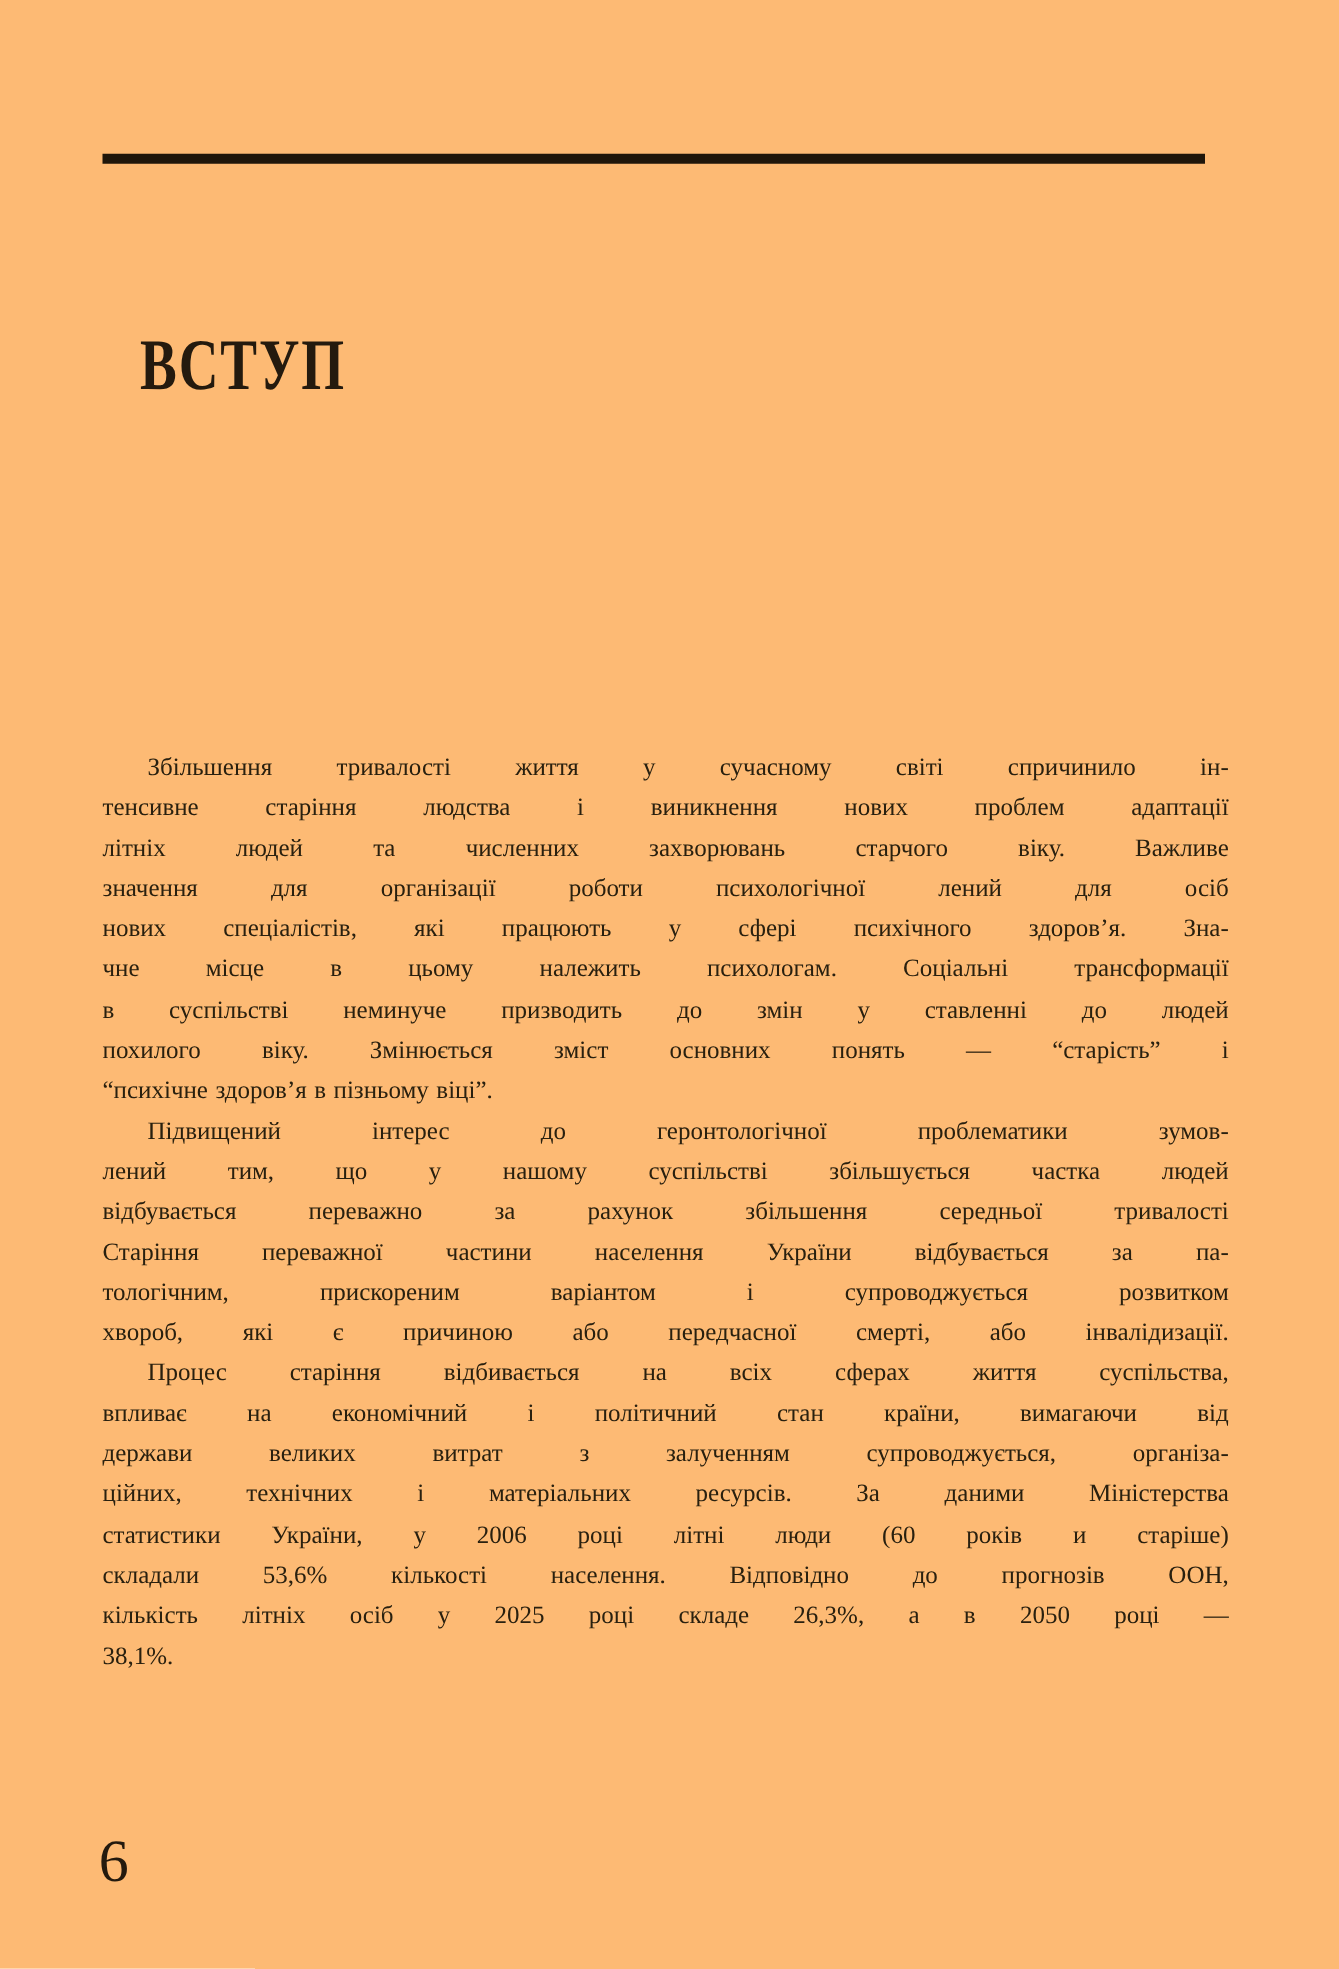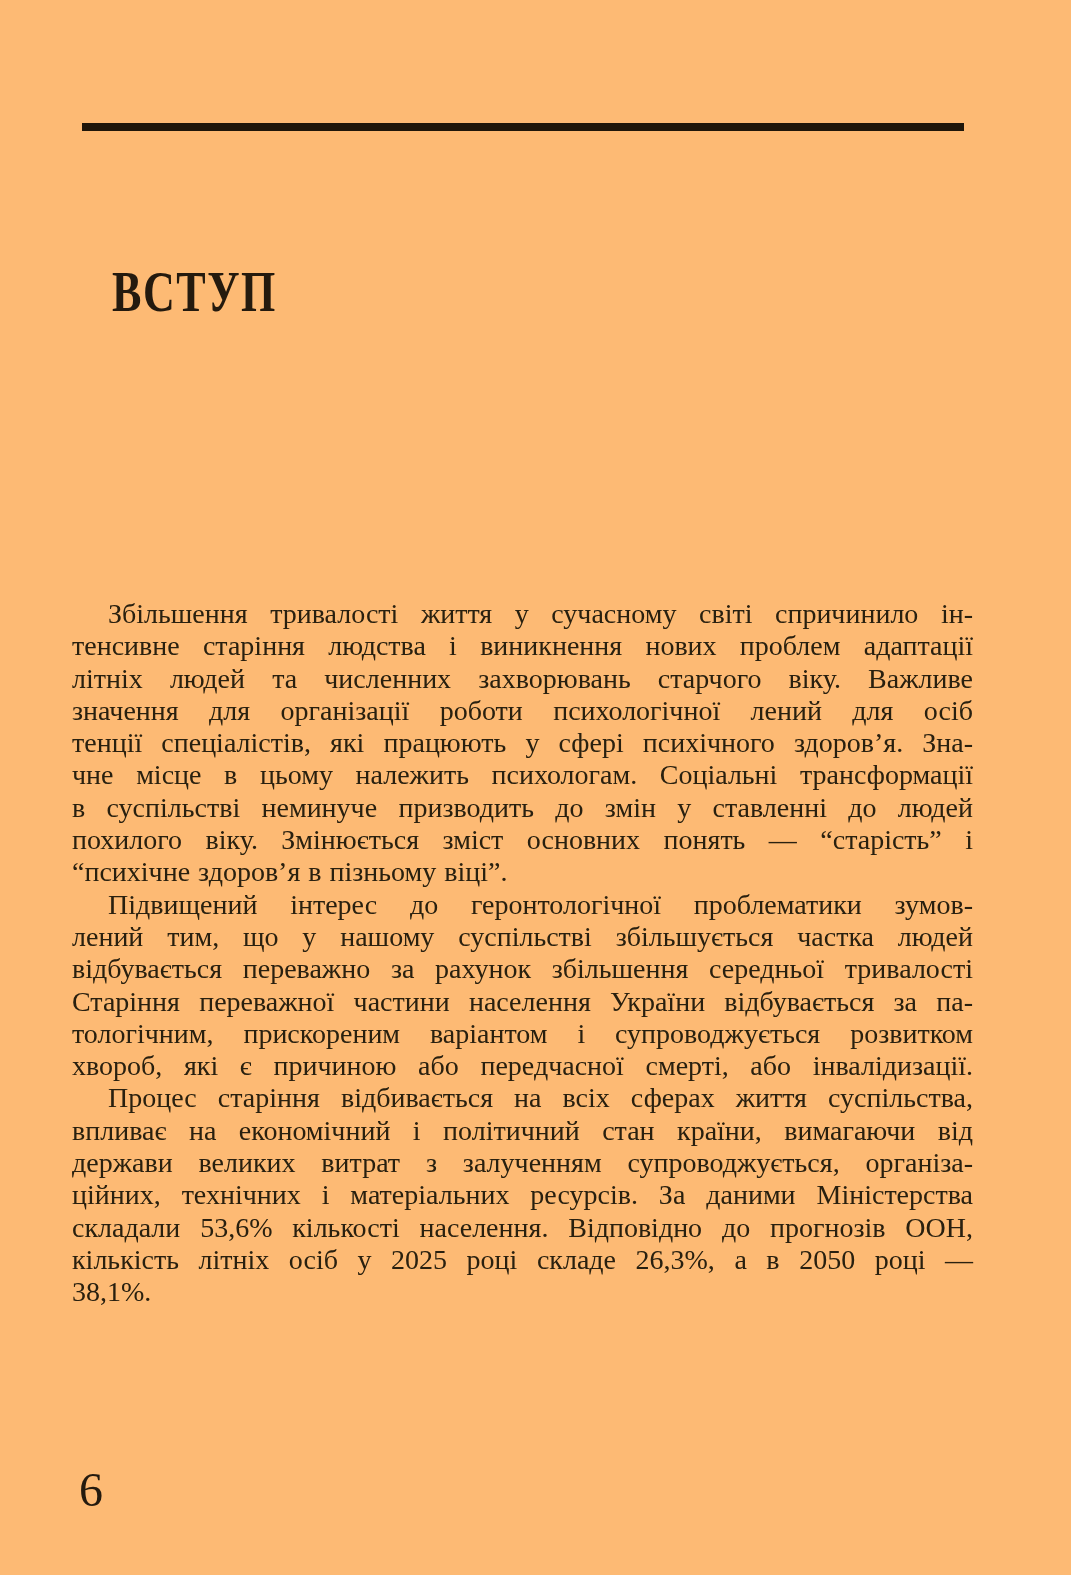--- a/index.html
+++ b/index.html
@@ -33,24 +33,24 @@
     font-weight: bold;
     line-height: 1;
     letter-spacing: 2px;
     color: #241a0e;
     transform: scaleX(0.76);
     transform-origin: left top;
     white-space: nowrap;
   }
   .body-text {
     position: absolute;
-    left: 72px;
+    left: 82px;
     top: 598px;
     width: 901px;
-    font-size: 28px;
+    font-size: 20px;
     line-height: 32.3px;
   }
   .para { margin: 0; }
   .line {
     height: 32.3px;
     text-align: justify;
     text-align-last: justify;
     white-space: normal;
     word-spacing: 1px;
   }
@@ -77,41 +77,42 @@
 
   <h1 class="chapter-title">ВСТУП</h1>
 
   <div class="body-text">
 
     <div class="para">
       <div class="line ind">Збільшення тривалості життя у сучасному світі спричинило ін-</div>
       <div class="line">тенсивне старіння людства і виникнення нових проблем адаптації</div>
       <div class="line">літніх людей та численних захворювань старчого віку. Важливе</div>
       <div class="line">значення для організації роботи психологічної лений для осіб</div>
-      <div class="line">тенції спеціалістів, які працюють у сфері психічного здоров’я. Зна-</div>
+      <div class="line">нових спеціалістів, які працюють у сфері психічного здоров’я. Зна-</div>
       <div class="line">чне місце в цьому належить психологам. Соціальні трансформації</div>
       <div class="line">в суспільстві неминуче призводить до змін у ставленні до людей</div>
       <div class="line">похилого віку. Змінюється зміст основних понять — “старість” і</div>
       <div class="line end">“психічне здоров’я в пізньому віці”.</div>
     </div>
 
     <div class="para">
       <div class="line ind">Підвищений інтерес до геронтологічної проблематики зумов-</div>
       <div class="line">лений тим, що у нашому суспільстві збільшується частка людей</div>
       <div class="line">відбувається переважно за рахунок збільшення середньої тривалості</div>
       <div class="line">Старіння переважної частини населення України відбувається за па-</div>
       <div class="line">тологічним, прискореним варіантом і супроводжується розвитком</div>
       <div class="line">хвороб, які є причиною або передчасної смерті, або інвалідизації.</div>
     </div>
 
     <div class="para">
       <div class="line ind">Процес старіння відбивається на всіх сферах життя суспільства,</div>
       <div class="line">впливає на економічний і політичний стан країни, вимагаючи від</div>
       <div class="line">держави великих витрат з залученням супроводжується, організа-</div>
       <div class="line">ційних, технічних і матеріальних ресурсів. За даними Міністерства</div>
+      <div class="line">статистики України, у 2006 році літні люди (60 років и старіше)</div>
       <div class="line">складали 53,6% кількості населення. Відповідно до прогнозів ООН,</div>
       <div class="line">кількість літніх осіб у 2025 році складе 26,3%, а в 2050 році —</div>
       <div class="line end">38,1%.</div>
     </div>
 
   </div>
 
   <div class="page-number">6</div>
 
 </div>

